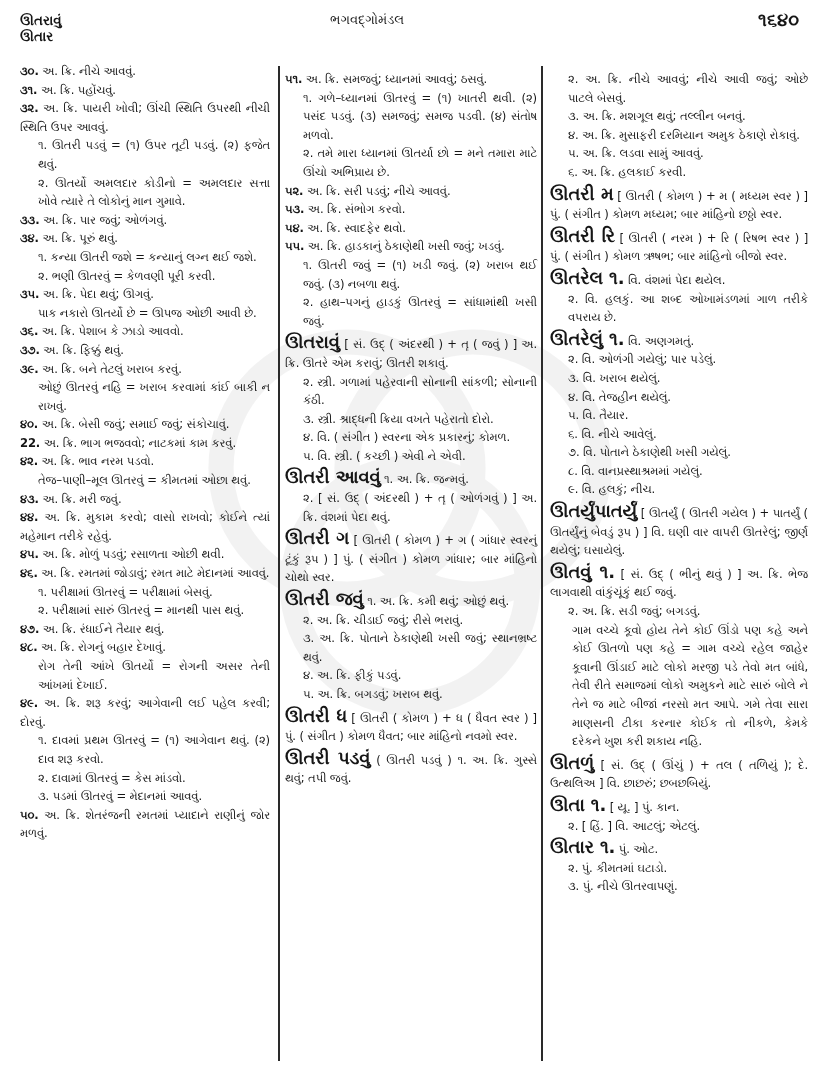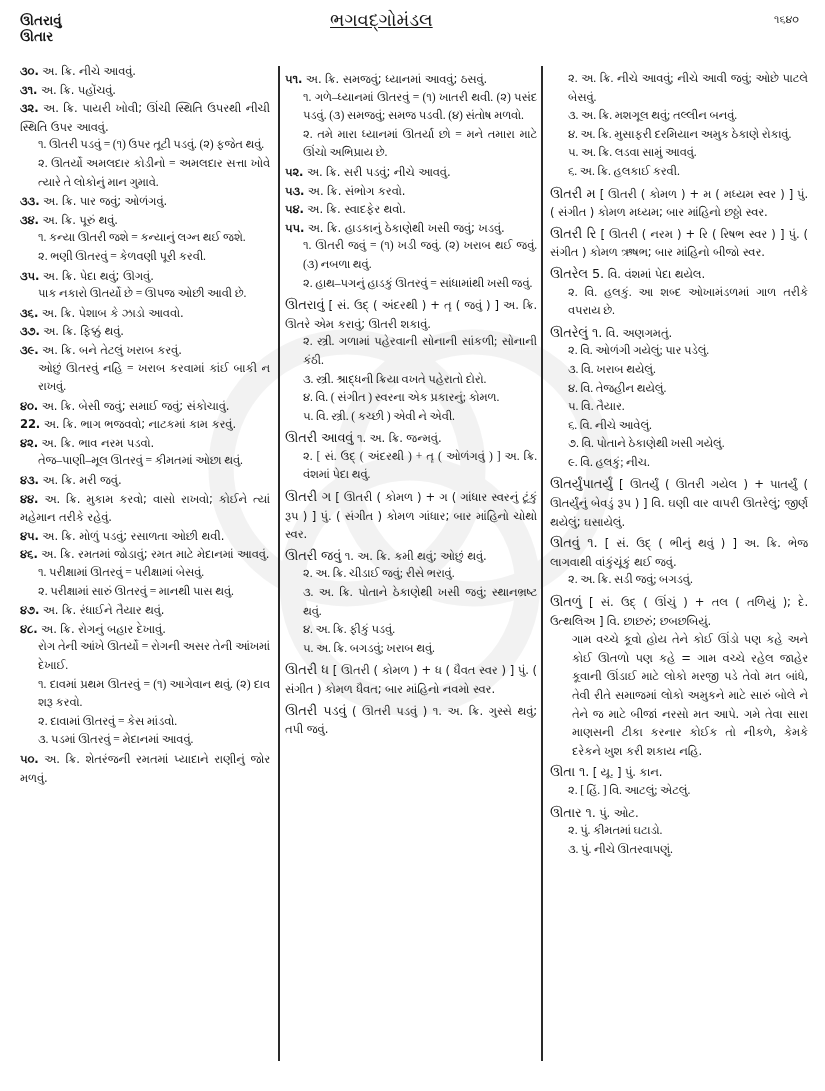--- a/index.html
+++ b/index.html
@@ -11,37 +11,37 @@
   }
   .page { position: absolute; left: 0; top: 0; width: 825px; height: 1091px; }
   .watermark {
     position: absolute; left: 200px; top: 300px; width: 420px; height: 420px;
     pointer-events: none; opacity: 0.07;
   }
   .header { position: absolute; top: 10px; left: 20px; right: 20px; height: 46px; }
   .guide { position: absolute; left: 0; font-weight: bold; font-size: 13.5px; line-height: 20px; }
   .guide.first { top: 0; }
   .guide.last { top: 16px; }
-  .title { position: absolute; left: 310px; top: 0; font-size: 18px; line-height: 20px; text-decoration: underline; }
-  .pageno { position: absolute; right: 6px; top: 0; font-size: 11px; line-height: 20px; }
+  .title { position: absolute; left: 310px; top: 0; font-size: 13px; line-height: 20px; }
+  .pageno { position: absolute; right: 6px; top: 0; font-size: 18px; line-height: 20px; font-weight: bold; }
   .col {
     position: absolute; top: 50px; bottom: 12px;
     font-size: 11.6px; line-height: 18.6px; letter-spacing: -0.15px;
   }
   .col1 { left: 20px; width: 250px; top: 62px; }
   .col2 { left: 285px; width: 252px; top: 70px; }
   .col3 { left: 550px; width: 258px; top: 70px; }
   .rule { position: absolute; width: 1.5px; background: #2a2a2a; }
   .rule1 { left: 278px; top: 66px; height: 995px; }
   .rule2 { left: 541px; top: 66px; height: 995px; }
   .entry { margin: 0 0 0 0; text-align: justify; }
   .entry.head { margin-top: 3px; }
   .num { font-weight: bold; }
-  .hw { font-weight: normal; font-size: 13px; }
-  .sub { padding-left: 18px; text-indent: 0; font-family: Liberation Serif, serif; }
+  .hw { font-weight: bold; font-size: 18px; }
+  .sub { padding-left: 18px; text-indent: 0; }
   .indent { padding-left: 22px; }
 </style>
 </head>
 <body>
 
 <div class="page">
 
   <svg class="watermark" viewBox="0 0 100 100">
     <circle cx="35" cy="40" r="30" fill="none" stroke="#555" stroke-width="6"></circle>
     <circle cx="65" cy="40" r="30" fill="none" stroke="#555" stroke-width="6"></circle>
@@ -80,20 +80,21 @@
       <div class="entry sub">તેજ–પાણી–મૂલ ઊતરવું = કીમતમાં ઓછા થવું.</div>
       <div class="entry"><span class="num">૪૩.</span> <span>અ. ક્રિ. મરી જવું.</span></div>
       <div class="entry"><span class="num">૪૪.</span> <span>અ. ક્રિ. મુકામ કરવો; વાસો રાખવો; કોઈને ત્યાં મહેમાન તરીકે રહેવું.</span></div>
       <div class="entry"><span class="num">૪૫.</span> <span>અ. ક્રિ. મોળું પડવું; રસાળતા ઓછી થવી.</span></div>
       <div class="entry"><span class="num">૪૬.</span> <span>અ. ક્રિ. રમતમાં જોડાવું; રમત માટે મેદાનમાં આવવું.</span></div>
       <div class="entry sub">૧. પરીક્ષામાં ઊતરવું = પરીક્ષામાં બેસવું.</div>
       <div class="entry sub">૨. પરીક્ષામાં સારું ઊતરવું = માનથી પાસ થવું.</div>
       <div class="entry"><span class="num">૪૭.</span> <span>અ. ક્રિ. રંધાઈને તૈયાર થવું.</span></div>
       <div class="entry"><span class="num">૪૮.</span> <span>અ. ક્રિ. રોગનું બહાર દેખાવું.</span></div>
       <div class="entry sub">રોગ તેની આંખે ઊતર્યો = રોગની અસર તેની આંખમાં દેખાઈ.</div>
+      <div class="entry"><span class="num">૪૯.</span> <span>અ. ક્રિ. શરૂ કરવું; આગેવાની લઈ પહેલ કરવી; દોરવું.</span></div>
       <div class="entry sub">૧. દાવમાં પ્રથમ ઊતરવું = (૧) આગેવાન થવું. (૨) દાવ શરૂ કરવો.</div>
       <div class="entry sub">૨. દાવામાં ઊતરવું = કેસ માંડવો.</div>
       <div class="entry sub">૩. પડમાં ઊતરવું = મેદાનમાં આવવું.</div>
       <div class="entry"><span class="num">૫૦.</span> <span>અ. ક્રિ. શેતરંજની રમતમાં પ્યાદાને રાણીનું જોર મળવું.</span></div>
     </div>
   <div class="col col2">
       <div class="entry"><span class="num">૫૧.</span> <span>અ. ક્રિ. સમજવું; ધ્યાનમાં આવવું; ઠસવું.</span></div>
       <div class="entry sub">૧. ગળે–ધ્યાનમાં ઊતરવું = (૧) ખાતરી થવી. (૨) પસંદ પડવું. (૩) સમજવું; સમજ પડવી. (૪) સંતોષ મળવો.</div>
       <div class="entry sub">૨. તમે મારા ધ્યાનમાં ઊતર્યા છો = મને તમારા માટે ઊંચો અભિપ્રાય છે.</div>
       <div class="entry"><span class="num">૫૨.</span> <span>અ. ક્રિ. સરી પડવું; નીચે આવવું.</span></div>
@@ -119,34 +120,35 @@
       <div class="entry head"><span class="hw">ઊતરી પડવું</span> <span>( ઊતરી પડવું ) ૧. અ. ક્રિ. ગુસ્સે થવું; તપી જવું.</span></div>
     </div>
   <div class="col col3">
       <div class="entry sub">૨. અ. ક્રિ. નીચે આવવું; નીચે આવી જવું; ઓછે પાટલે બેસવું.</div>
       <div class="entry sub">૩. અ. ક્રિ. મશગૂલ થવું; તલ્લીન બનવું.</div>
       <div class="entry sub">૪. અ. ક્રિ. મુસાફરી દરમિયાન અમુક ઠેકાણે રોકાવું.</div>
       <div class="entry sub">૫. અ. ક્રિ. લડવા સામું આવવું.</div>
       <div class="entry sub">૬. અ. ક્રિ. હલકાઈ કરવી.</div>
       <div class="entry head"><span class="hw">ઊતરી મ</span> <span>[ ઊતરી ( કોમળ ) + મ ( મધ્યમ સ્વર ) ] પું. ( સંગીત ) કોમળ મધ્યમ; બાર માંહિનો છઠ્ઠો સ્વર.</span></div>
       <div class="entry head"><span class="hw">ઊતરી રિ</span> <span>[ ઊતરી ( નરમ ) + રિ ( રિષભ સ્વર ) ] પું. ( સંગીત ) કોમળ ઋષભ; બાર માંહિનો બીજો સ્વર.</span></div>
-      <div class="entry head"><span class="hw">ઊતરેલ 5.</span> <span>વિ. વંશમાં પેદા થયેલ.</span></div>
+      <div class="entry head"><span class="hw">ઊતરેલ ૧.</span> <span>વિ. વંશમાં પેદા થયેલ.</span></div>
       <div class="entry sub">૨. વિ. હલકું. આ શબ્દ ઓખામંડળમાં ગાળ તરીકે વપરાય છે.</div>
       <div class="entry head"><span class="hw">ઊતરેલું ૧.</span> <span>વિ. અણગમતું.</span></div>
       <div class="entry sub">૨. વિ. ઓળંગી ગયેલું; પાર પડેલું.</div>
       <div class="entry sub">૩. વિ. ખરાબ થયેલું.</div>
       <div class="entry sub">૪. વિ. તેજહીન થયેલું.</div>
       <div class="entry sub">૫. વિ. તૈયાર.</div>
       <div class="entry sub">૬. વિ. નીચે આવેલું.</div>
       <div class="entry sub">૭. વિ. પોતાને ઠેકાણેથી ખસી ગયેલું.</div>
+      <div class="entry sub">૮. વિ. વાનપ્રસ્થાશ્રમમાં ગયેલું.</div>
       <div class="entry sub">૯. વિ. હલકું; નીચ.</div>
       <div class="entry head"><span class="hw">ઊતર્યુંપાતર્યું</span> <span>[ ઊતર્યું ( ઊતરી ગયેલ ) + પાતર્યું ( ઊતર્યુંનું બેવડું રૂપ ) ] વિ. ઘણી વાર વાપરી ઊતરેલું; જીર્ણ થયેલું; ઘસાયેલું.</span></div>
       <div class="entry head"><span class="hw">ઊતવું ૧.</span> <span>[ સં. ઉદ્ ( ભીનું થવું ) ] અ. ક્રિ. ભેજ લાગવાથી વાંકુંચૂંકું થઈ જવું.</span></div>
       <div class="entry sub">૨. અ. ક્રિ. સડી જવું; બગડવું.</div>
+      <div class="entry indent">ગામ વચ્ચે કૂવો હોય તેને કોઈ ઊંડો પણ કહે અને કોઈ ઊતળો પણ કહે = ગામ વચ્ચે રહેલ જાહેર કૂવાની ઊંડાઈ માટે લોકો મરજી પડે તેવો મત બાંધે, તેવી રીતે સમાજમાં લોકો અમુકને માટે સારું બોલે ને તેને જ માટે બીજાં નરસો મત આપે. ગમે તેવા સારા માણસની ટીકા કરનાર કોઈક તો નીકળે, કેમકે દરેકને ખુશ કરી શકાય નહિ.</div>
       <div class="entry head"><span class="hw">ઊતળું</span> <span>[ સં. ઉદ્ ( ઊંચું ) + તલ ( તળિયું ); દે. ઉત્થલિઅ ] વિ. છાછરું; છબછબિયું.</span></div>
-      <div class="entry indent">ગામ વચ્ચે કૂવો હોય તેને કોઈ ઊંડો પણ કહે અને કોઈ ઊતળો પણ કહે = ગામ વચ્ચે રહેલ જાહેર કૂવાની ઊંડાઈ માટે લોકો મરજી પડે તેવો મત બાંધે, તેવી રીતે સમાજમાં લોકો અમુકને માટે સારું બોલે ને તેને જ માટે બીજાં નરસો મત આપે. ગમે તેવા સારા માણસની ટીકા કરનાર કોઈક તો નીકળે, કેમકે દરેકને ખુશ કરી શકાય નહિ.</div>
       <div class="entry head"><span class="hw">ઊતા ૧.</span> <span>[ યૂ. ] પું. કાન.</span></div>
       <div class="entry sub">૨. [ હિં. ] વિ. આટલું; એટલું.</div>
       <div class="entry head"><span class="hw">ઊતાર ૧.</span> <span>પું. ઓટ.</span></div>
       <div class="entry sub">૨. પું. કીમતમાં ઘટાડો.</div>
       <div class="entry sub">૩. પું. નીચે ઊતરવાપણું.</div>
     </div>
 </div>
 
 </body></html>

